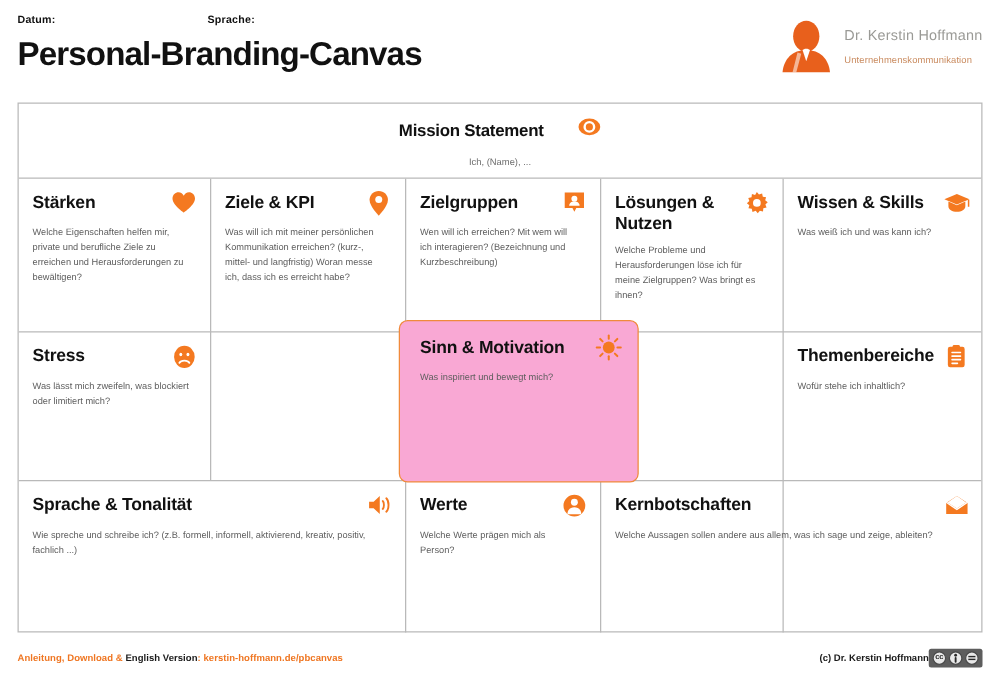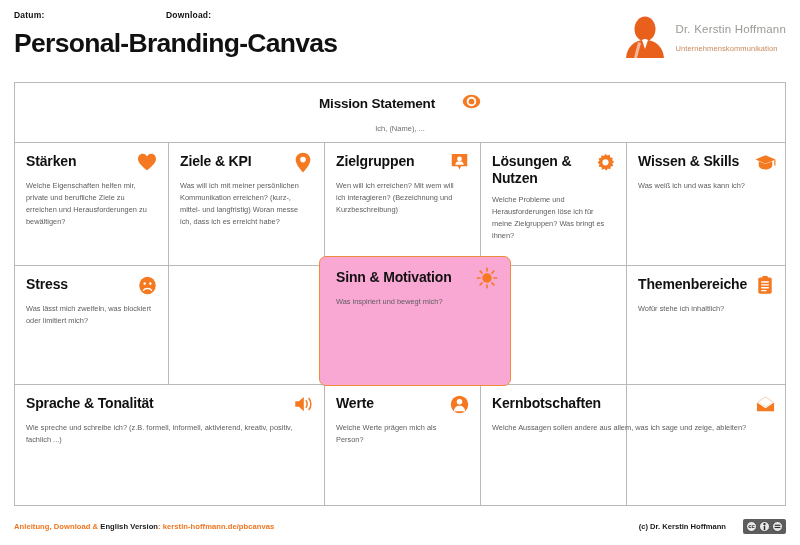--- a/index.html
+++ b/index.html
@@ -180,21 +180,21 @@
   .footer-left {
     font-size: 7.6px;
     font-weight: bold;
     color: #ef7622;
     letter-spacing: .05px;
   }
   .footer-left .dark { color: #1a1a1a; }
   .footer-right {
     display: flex;
     align-items: center;
-    gap: 17px;
+    gap: 0;
   }
   .copyright {
     font-size: 7.6px;
     font-weight: bold;
     color: #1a1a1a;
   }
   .cc-badge {
     background: #5d5d5d;
     border-radius: 2px;
     padding: 2px 3px;
@@ -217,21 +217,21 @@
     font-family: "Liberation Sans", sans-serif;
     line-height: 1;
   }
 </style>
 </head>
 <body>
 
 <div class="header">
   <div class="meta-row">
     <span class="meta-datum">Datum:</span>
-    <span class="meta-version">Download:</span>
+    <span class="meta-version">Sprache:</span>
   </div>
   <div class="main-title">Personal-Branding-Canvas</div>
 
   <div class="logo">
     <span class="logo-mark">
       <svg viewBox="0 0 46 42" width="46" height="42">
         <ellipse cx="23" cy="13" rx="10.5" ry="12.5" fill="#E8601C"></ellipse>
         <path d="M23 24 C12 24 5 31 4 42 L42 42 C41 31 34 24 23 24 Z" fill="#E8601C"></path>
         <path d="M20 24 L23 33 L26 24 L24 23 L22 23 Z" fill="#fff"></path>
         <path d="M16 26 L12 42 L15 42 L19 27 Z" fill="#fff" opacity=".55"></path>

